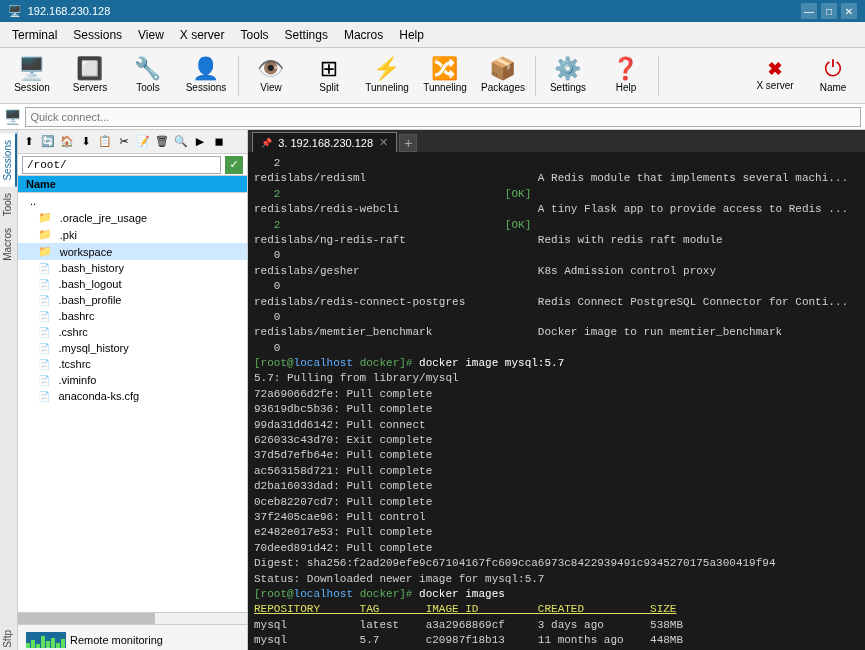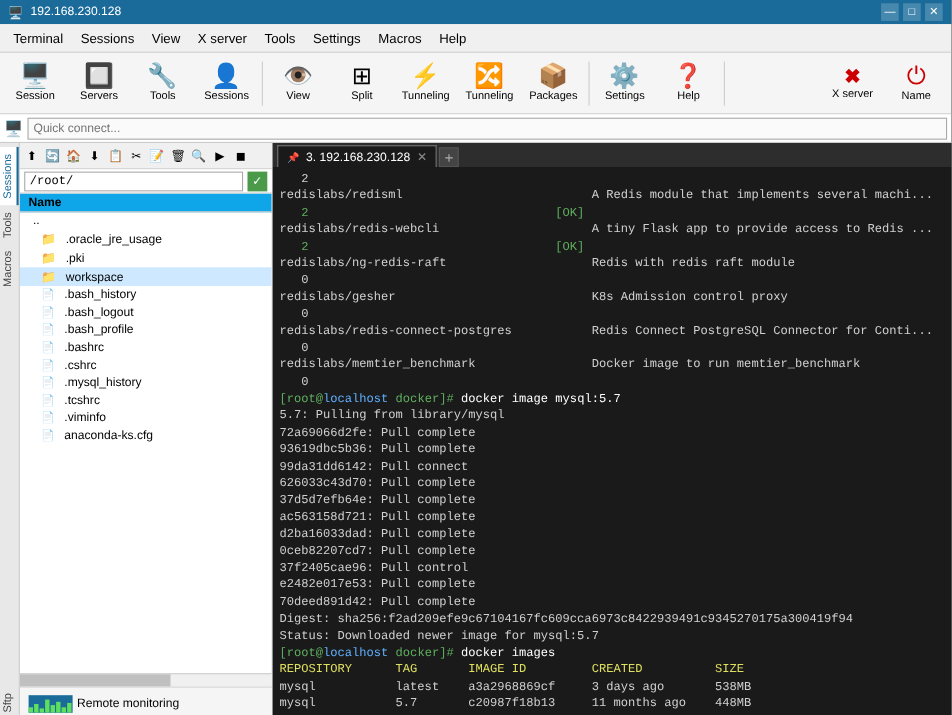--- a/index.html
+++ b/index.html
@@ -273,21 +273,21 @@
       font-size: 11px;
       padding: 4px 6px;
       overflow-y: auto;
       line-height: 1.4;
     }
     .term-line { white-space: pre; }
     .term-ok { color: #5faf5f; }
     .term-prompt-root { color: #5faf5f; margin-top: 36px; }
     .term-prompt-host { color: #5fafff; }
     .term-cmd { color: #ffffff; }
-    .term-header { color: #e0e060; }
+    .term-header { color: #e0e060; text-decoration: underline; }
     .rm-chart {
       width: 40px;
       height: 16px;
       background: #1a6b9a;
       position: relative;
       overflow: hidden;
     }
     .rm-bar {
       position: absolute;
       bottom: 0;
@@ -497,21 +497,21 @@
       <div class="term-line">   0</div>
       <div class="term-line">redislabs/redis-connect-postgres           Redis Connect PostgreSQL Connector for Conti...</div>
       <div class="term-line">   0</div>
       <div class="term-line">redislabs/memtier_benchmark                Docker image to run memtier_benchmark</div>
       <div class="term-line">   0</div>
       <div class="term-line"><span class="term-prompt-root">[root@</span><span class="term-prompt-host">localhost</span><span class="term-prompt-root"> docker]# </span><span class="term-cmd">docker image mysql:5.7</span></div>
       <div class="term-line">5.7: Pulling from library/mysql</div>
       <div class="term-line">72a69066d2fe: Pull complete</div>
       <div class="term-line">93619dbc5b36: Pull complete</div>
       <div class="term-line">99da31dd6142: Pull connect</div>
-      <div class="term-line">626033c43d70: Pull complete</div>
+      <div class="term-line">626033c43d70: Exit complete</div>
       <div class="term-line">37d5d7efb64e: Pull complete</div>
       <div class="term-line">ac563158d721: Pull complete</div>
       <div class="term-line">d2ba16033dad: Pull complete</div>
       <div class="term-line">0ceb82207cd7: Pull complete</div>
       <div class="term-line">37f2405cae96: Pull control</div>
       <div class="term-line">e2482e017e53: Pull complete</div>
       <div class="term-line">70deed891d42: Pull complete</div>
       <div class="term-line">Digest: sha256:f2ad209efe9c67104167fc609cca6973c8422939491c9345270175a300419f94</div>
       <div class="term-line">Status: Downloaded newer image for mysql:5.7</div>
       <div class="term-line"><span class="term-prompt-root">[root@</span><span class="term-prompt-host">localhost</span><span class="term-prompt-root"> docker]# </span><span class="term-cmd">docker images</span></div>

